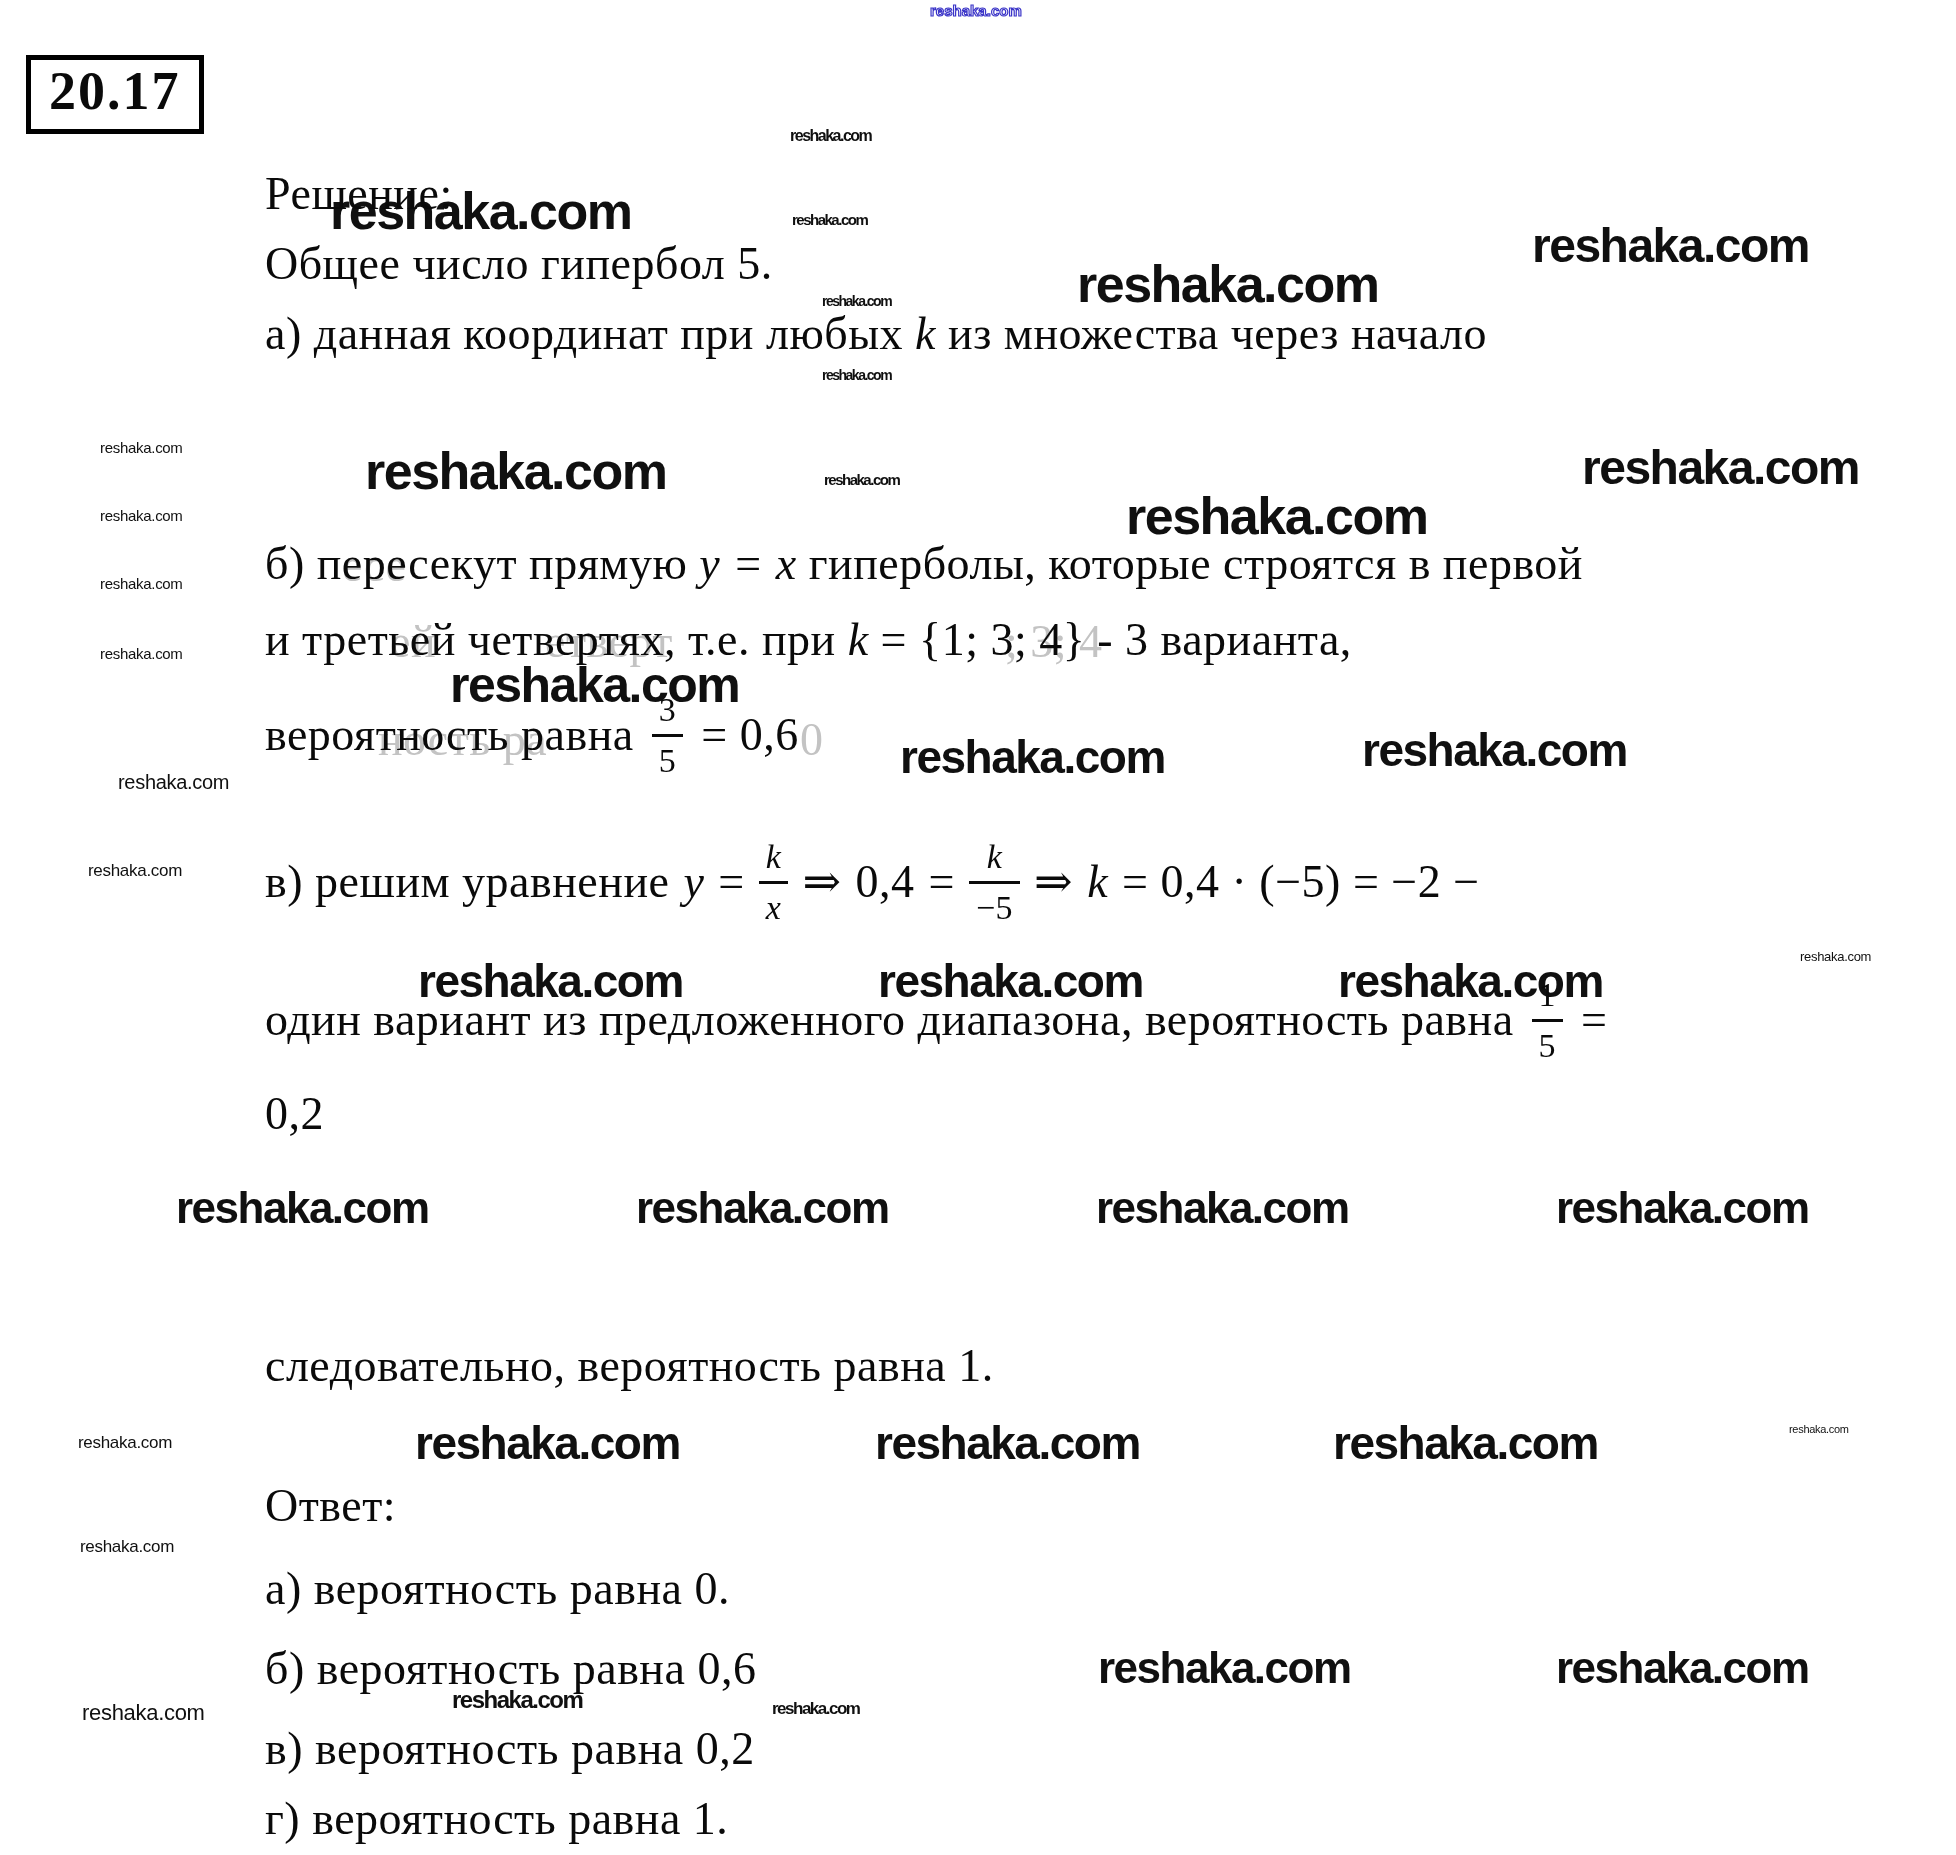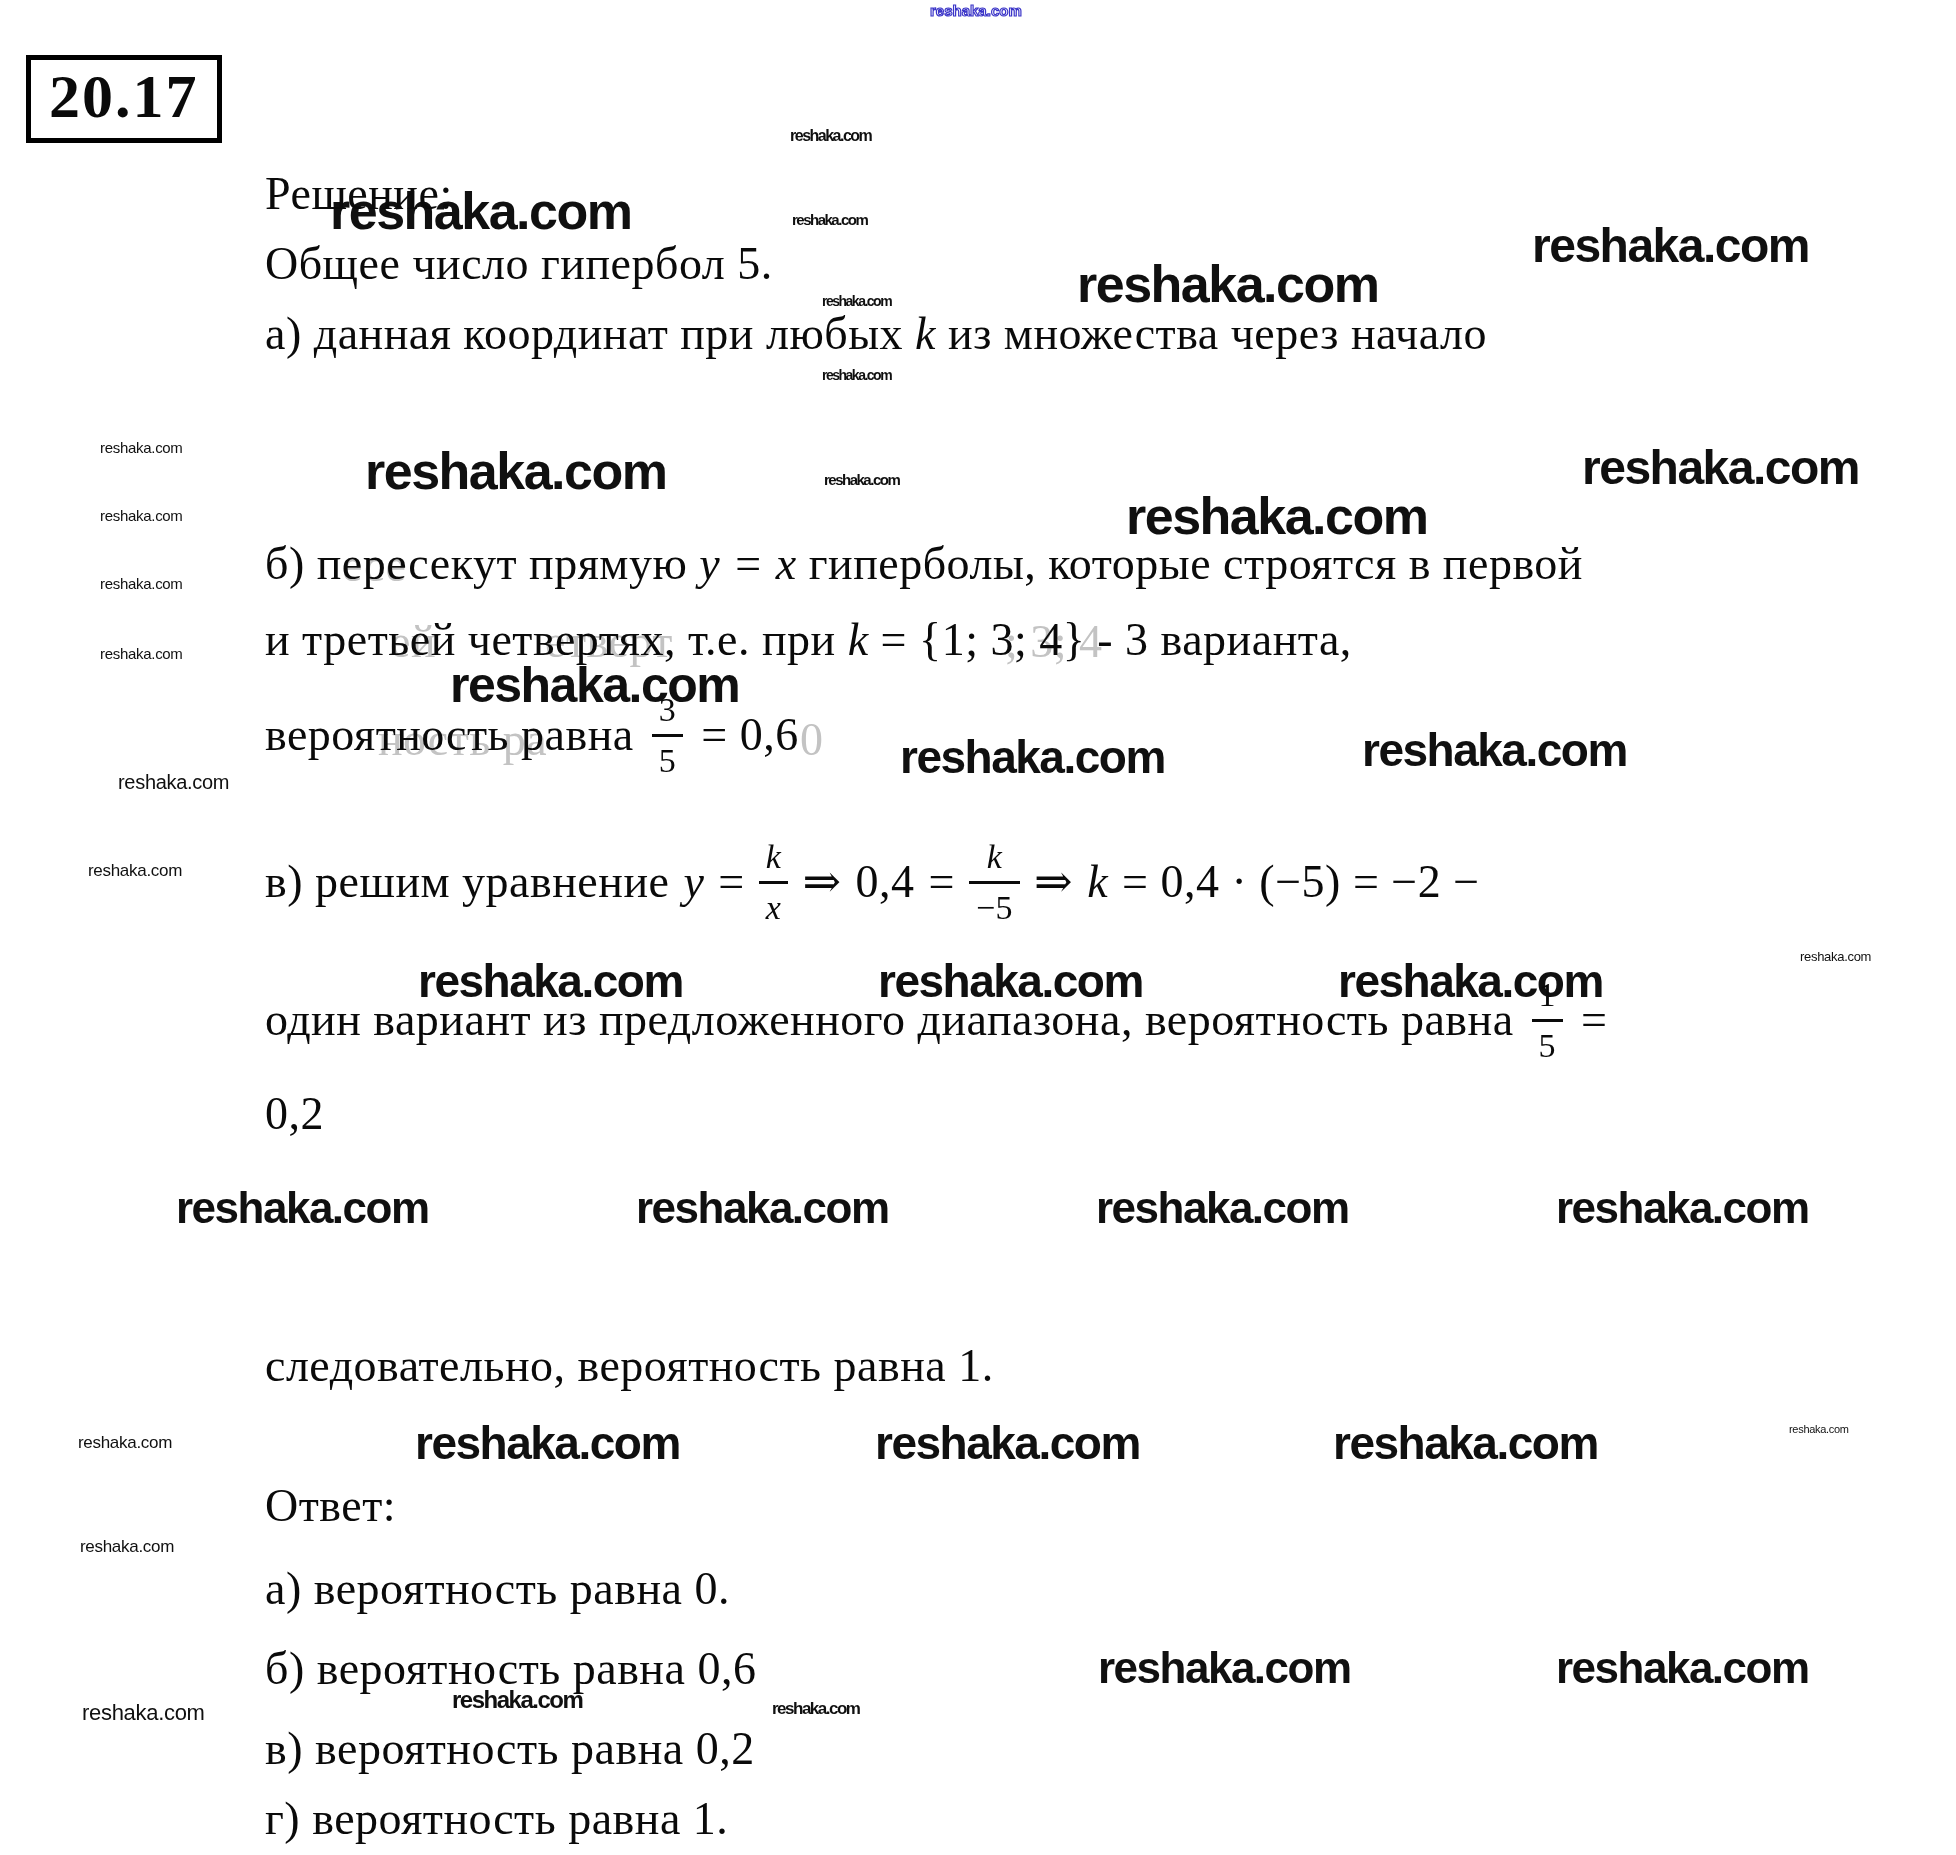--- a/index.html
+++ b/index.html
@@ -3,21 +3,21 @@
 <meta charset="utf-8">
 <style>
   html,body{margin:0;padding:0;background:#ffffff;}
   #page{
     position:relative;width:1956px;height:1855px;background:#ffffff;overflow:hidden;
     font-family:"Liberation Serif","DejaVu Serif",serif;color:#0a0a0a;
   }
   
   .numbox{
     position:absolute;left:26px;top:55px;border:5px solid #000;
-    padding:2px 18px 8px 18px;font-weight:bold;font-size:62px;line-height:1.1;
+    padding:2px 18px 8px 18px;font-weight:bold;font-size:54px;line-height:1.1;
     letter-spacing:2px;background:#fff;z-index:3;
   }
   
   .line{
     position:absolute;left:265px;font-size:46px;line-height:1.05;
     white-space:nowrap;z-index:2;letter-spacing:0.5px;
   }
   .row{display:flex;align-items:center;}
   .it{font-style:italic;}
   

